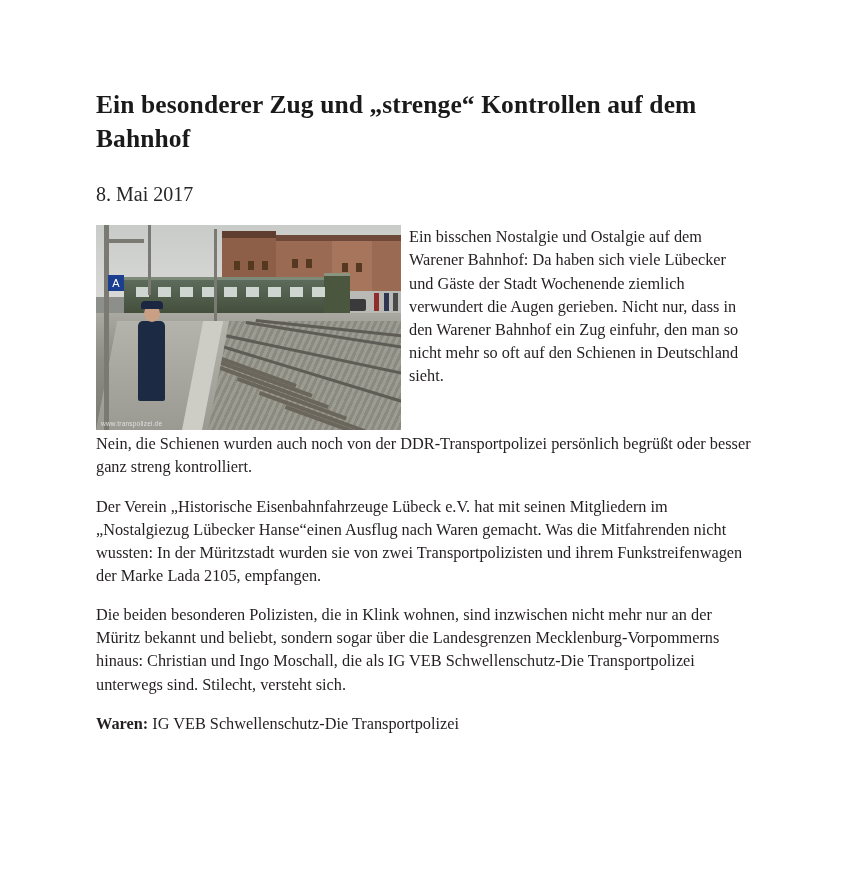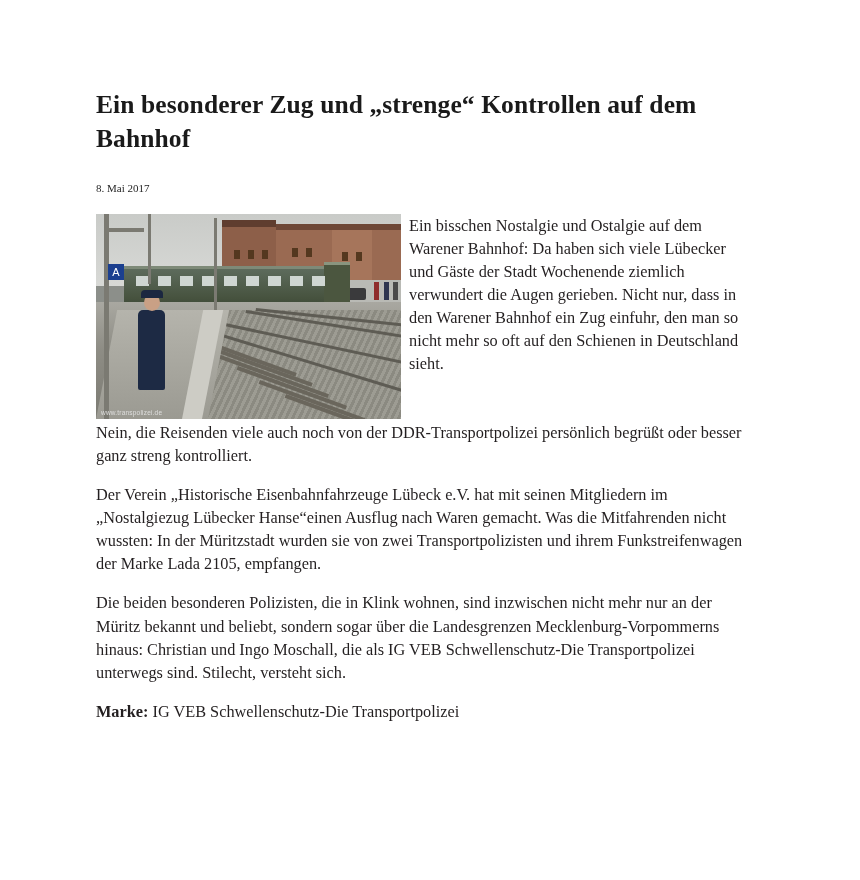--- a/index.html
+++ b/index.html
@@ -24,21 +24,21 @@
   .article-title {
     font-family: "Liberation Serif", serif;
     font-weight: bold;
     font-size: 25.5px;
     line-height: 1.32;
     letter-spacing: 0.1px;
     margin: 0 0 26px 0;
     color: #1a1a1a;
   }
   .article-date {
-    font-size: 11px;
+    font-size: 20px;
     line-height: 1.3;
     margin: 0 0 18px 0;
     color: #262626;
   }
   .body-text {
     font-size: 16.3px;
     line-height: 1.42;
     margin: 0 0 16px 0;
     text-align: left;
     color: #231f20;
@@ -279,21 +279,21 @@
       <div class="ph-officer-body"></div>
       <div class="ph-officer-head"></div>
       <div class="ph-officer-cap"></div>
 
       <div class="ph-credit">www.transpolizei.de</div>
     </figure>
 
     <p class="body-text">Ein bisschen Nostalgie und Ostalgie auf dem Warener Bahnhof: Da haben sich viele Lübecker und Gäste der Stadt Wochenende ziemlich verwundert die Augen gerieben. Nicht nur, dass in den  Warener Bahnhof ein Zug einfuhr, den man so nicht mehr so oft auf den Schienen in Deutschland sieht.</p>
   </div>
 
-  <p class="body-text">Nein, die Reisenden viele auch noch von der DDR-Transportpolizei persönlich begrüßt oder besser ganz streng kontrolliert.</p>
+  <p class="body-text">Nein, die Schienen wurden auch noch von der DDR-Transportpolizei persönlich begrüßt oder besser ganz streng kontrolliert.</p>
   <p class="body-text">Der Verein „Historische Eisenbahnfahrzeuge Lübeck e.V. hat mit seinen Mitgliedern im „Nostalgiezug Lübecker Hanse“einen Ausflug nach Waren gemacht. Was die Mitfahrenden nicht wussten: In der Müritzstadt wurden sie von zwei Transportpolizisten und ihrem Funkstreifenwagen der Marke Lada 2105, empfangen.</p>
   <p class="body-text">Die beiden besonderen Polizisten, die in Klink wohnen, sind inzwischen nicht mehr nur an der Müritz bekannt und beliebt, sondern sogar über die Landesgrenzen Mecklenburg-Vorpommerns hinaus: Christian und Ingo Moschall, die als IG VEB Schwellenschutz-Die Transportpolizei unterwegs sind. Stilecht, versteht sich.</p>
 
   <p class="credit-line">
-    <b>Marke:</b><span> IG VEB Schwellenschutz-Die Transportpolizei</span>
+    <b>Waren:</b><span> IG VEB Schwellenschutz-Die Transportpolizei</span>
   </p>
 
 </div>
 
 </body></html>

